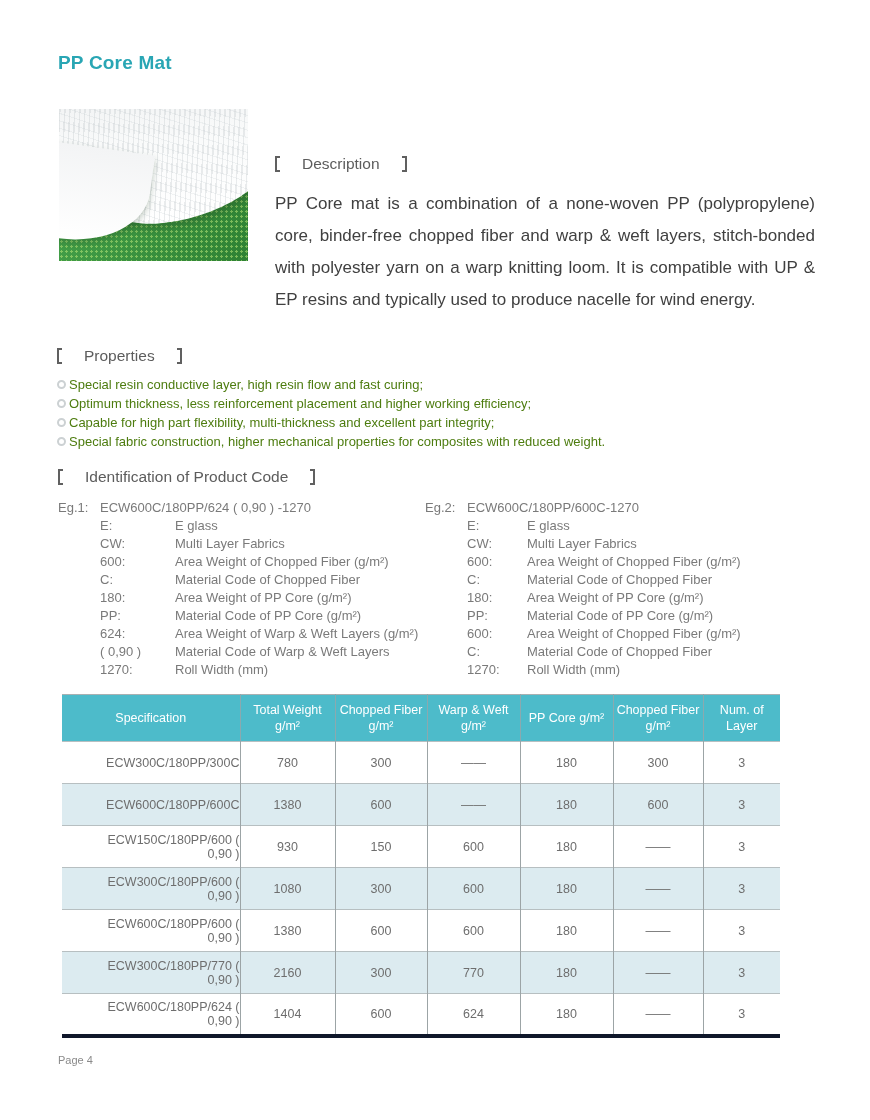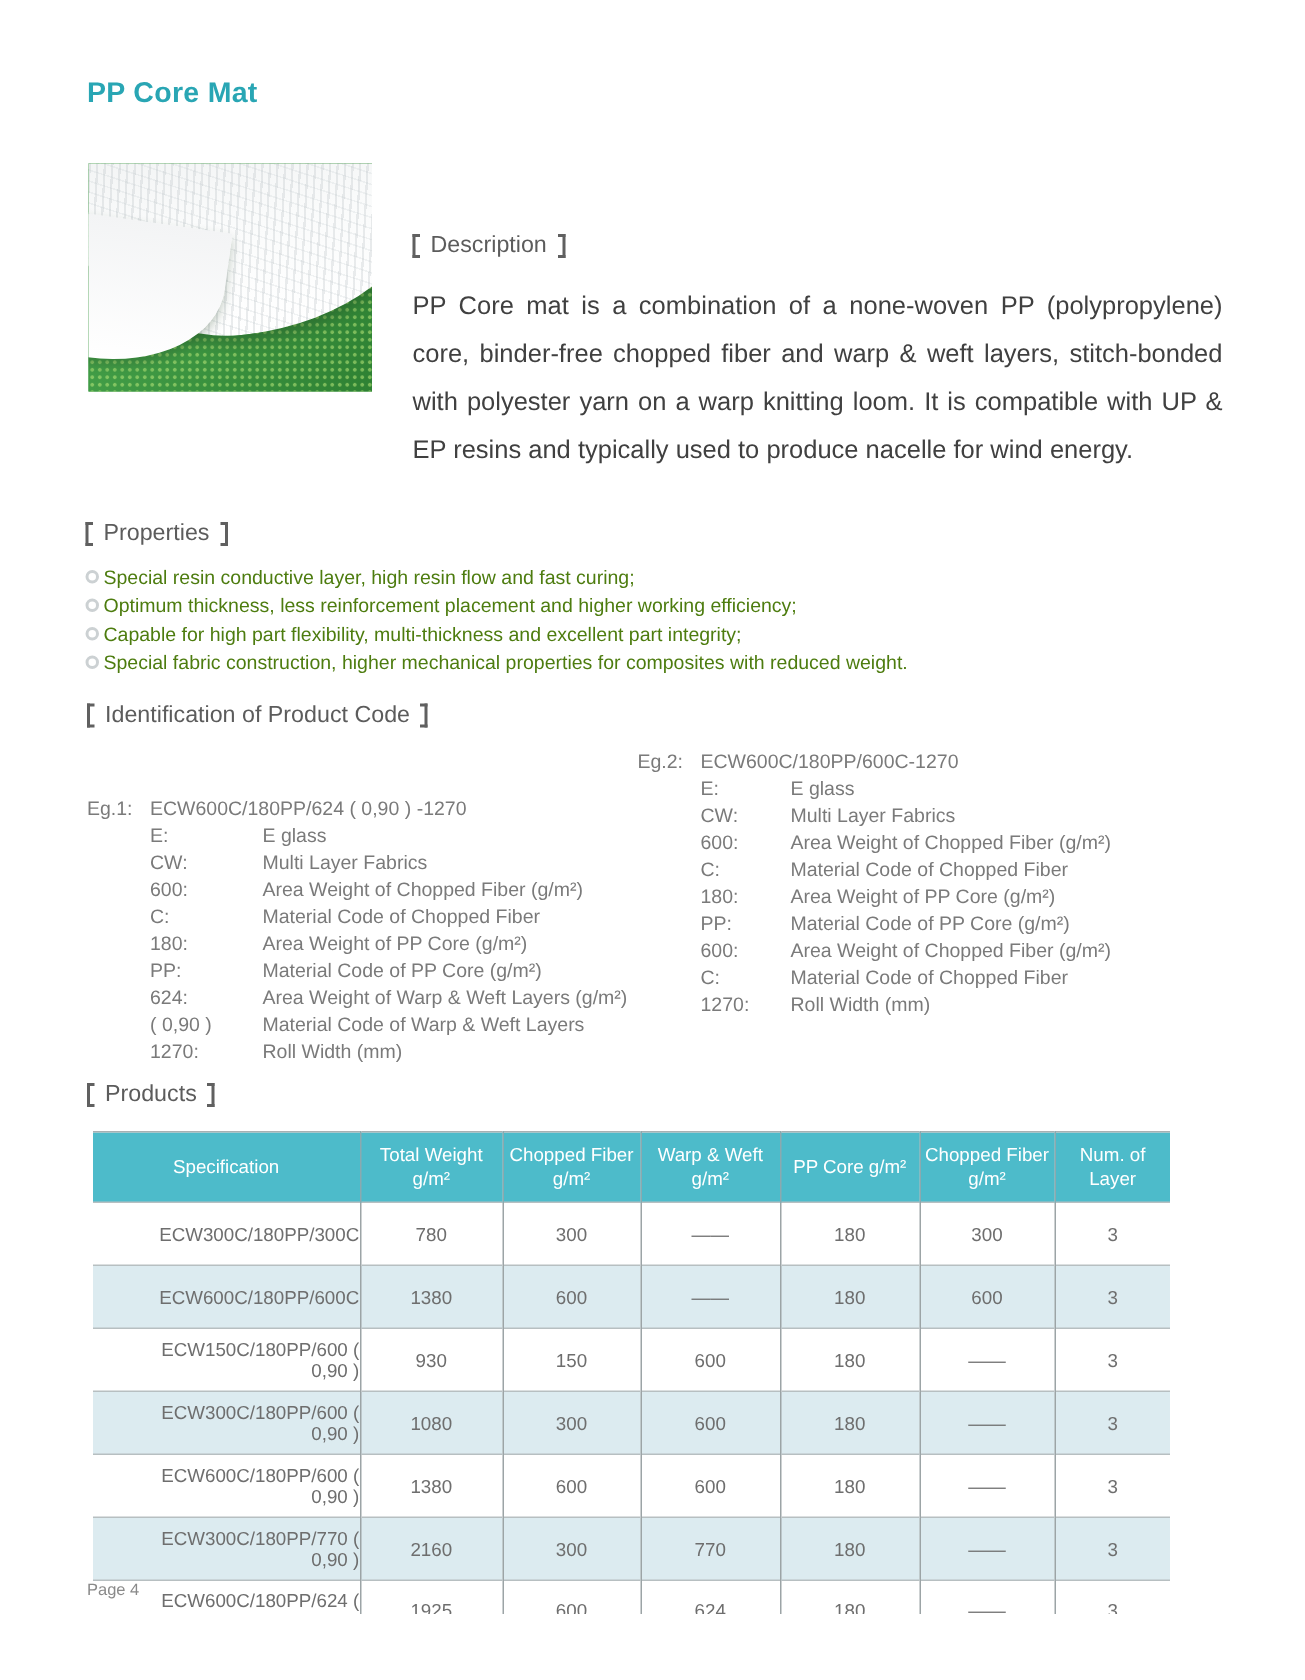--- a/index.html
+++ b/index.html
@@ -42,21 +42,21 @@
   .fluff2 {
     position:absolute; left:-30px; top:38px;
     width:120px; height:95px;
     border-radius:0 0 70% 30% / 0 0 60% 40%;
     transform:rotate(8deg);
     background:linear-gradient(180deg,#f3f4f5,#ffffff);
     box-shadow:0 4px 7px rgba(35,70,35,.3);
   }
   .desc-col { margin-left:27px; flex:1; padding-top:46px; }
   
-  .sec-heading { display:flex; align-items:center; gap:7px;
+  .sec-heading { display:flex; align-items:center; gap:22px;
     font-size:15.5px; color:#5c5c5c; }
   .brk { width:5px; height:16px; flex:none; }
   .brk-l { border-left:2px solid #606060; border-top:2px solid #606060; border-bottom:2px solid #606060; }
   .brk-r { border-right:2px solid #606060; border-top:2px solid #606060; border-bottom:2px solid #606060; }
   
   .desc-body {
     margin-top:15px;
     font-size:17px; line-height:32px; color:#404040;
     text-align:justify;
   }
@@ -64,21 +64,21 @@
   .props { margin:31px 55px 0 57px; }
   .props-list { margin-top:10px; list-style:none; }
   .props-list li { display:flex; align-items:center; line-height:19px;
     font-size:13px; color:#4d7c0f; }
   .ring { width:9px; height:9px; border-radius:50%;
     border:2px solid #ccd1d3; background:#fff; flex:none; margin-right:3px; }
   
   .ident { margin:17px 55px 0 58px; }
   .examples { display:flex; margin-top:13px; font-size:13px; color:#7a7a7a; }
   .example { line-height:18px; }
-  .example.ex1 { width:367px; flex:none;margin-top:31px; }
+  .example.ex1 { width:367px; flex:none; }
   .example.ex2 { flex:1; }
   .ex-head { display:flex; }
   .ex-label { width:42px; flex:none; }
   .ex-row { display:flex; padding-left:42px; }
   .ex1 .ex-key { width:75px; flex:none; }
   .ex2 .ex-key { width:60px; flex:none; }
   
   .products { margin:11px 55px 0 58px; }
   .prod-table { border-collapse:collapse; margin:15px 0 0 4px;
     width:718px; table-layout:fixed;
@@ -240,25 +240,20 @@
         <div class="ex-row">
             <span class="ex-key">1270:</span>
             <span class="ex-val">Roll Width (mm)</span>
           </div>
       </div>
 
     </div>
   </div>
 
   <div class="products">
-    <div class="sec-heading">
-      <span class="brk brk-l"></span>
-      <span>Products</span>
-      <span class="brk brk-r"></span>
-    </div>
 
     <table class="prod-table">
       <colgroup>
         <col style="width:178px">
           <col style="width:95px">
           <col style="width:92px">
         <col style="width:93px">
           <col style="width:93px">
           <col style="width:90px">
           <col style="width:77px">
@@ -328,21 +323,21 @@
           <td class="spec">ECW300C/180PP/770 ( 0,90 )</td>
           <td>2160</td>
           <td>300</td>
           <td>770</td>
           <td>180</td>
           <td>——</td>
           <td>3</td>
         </tr>
         <tr>
           <td class="spec">ECW600C/180PP/624 ( 0,90 )</td>
-          <td>1925</td>
+          <td>1404</td>
           <td>600</td>
           <td>624</td>
           <td>180</td>
           <td>——</td>
           <td>3</td>
         </tr>
       </tbody>
     </table>
   </div>
 

